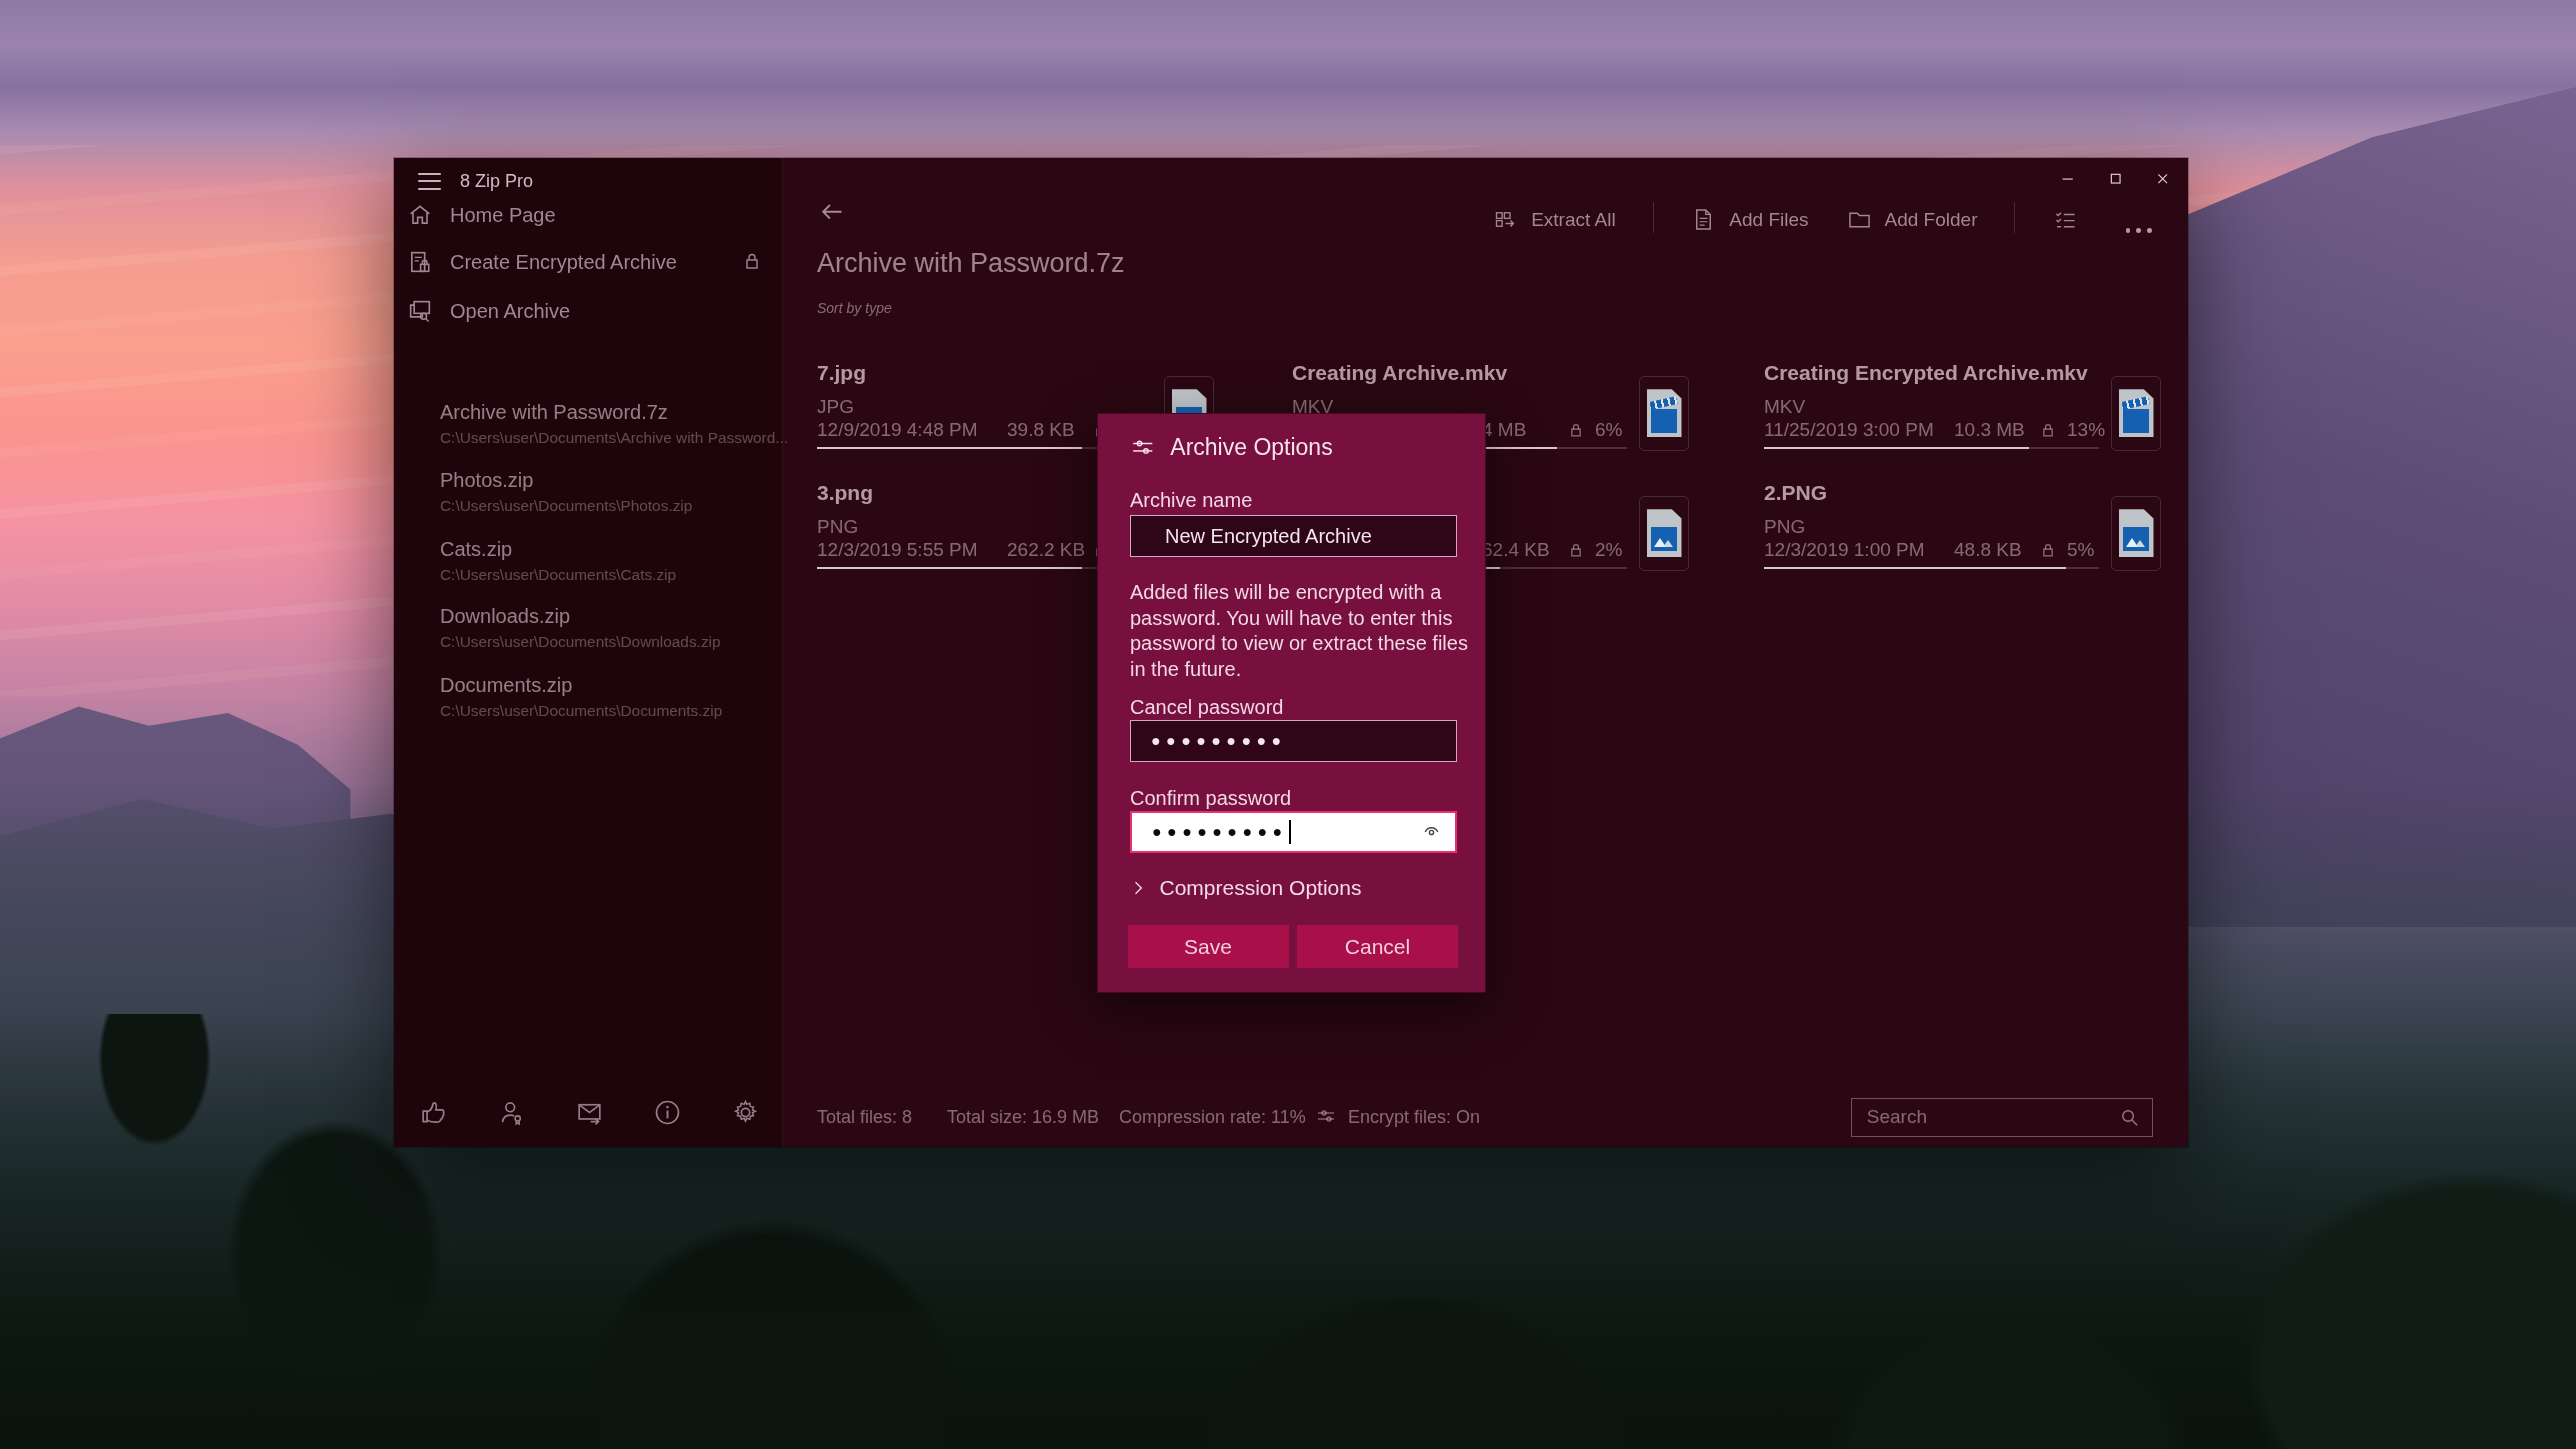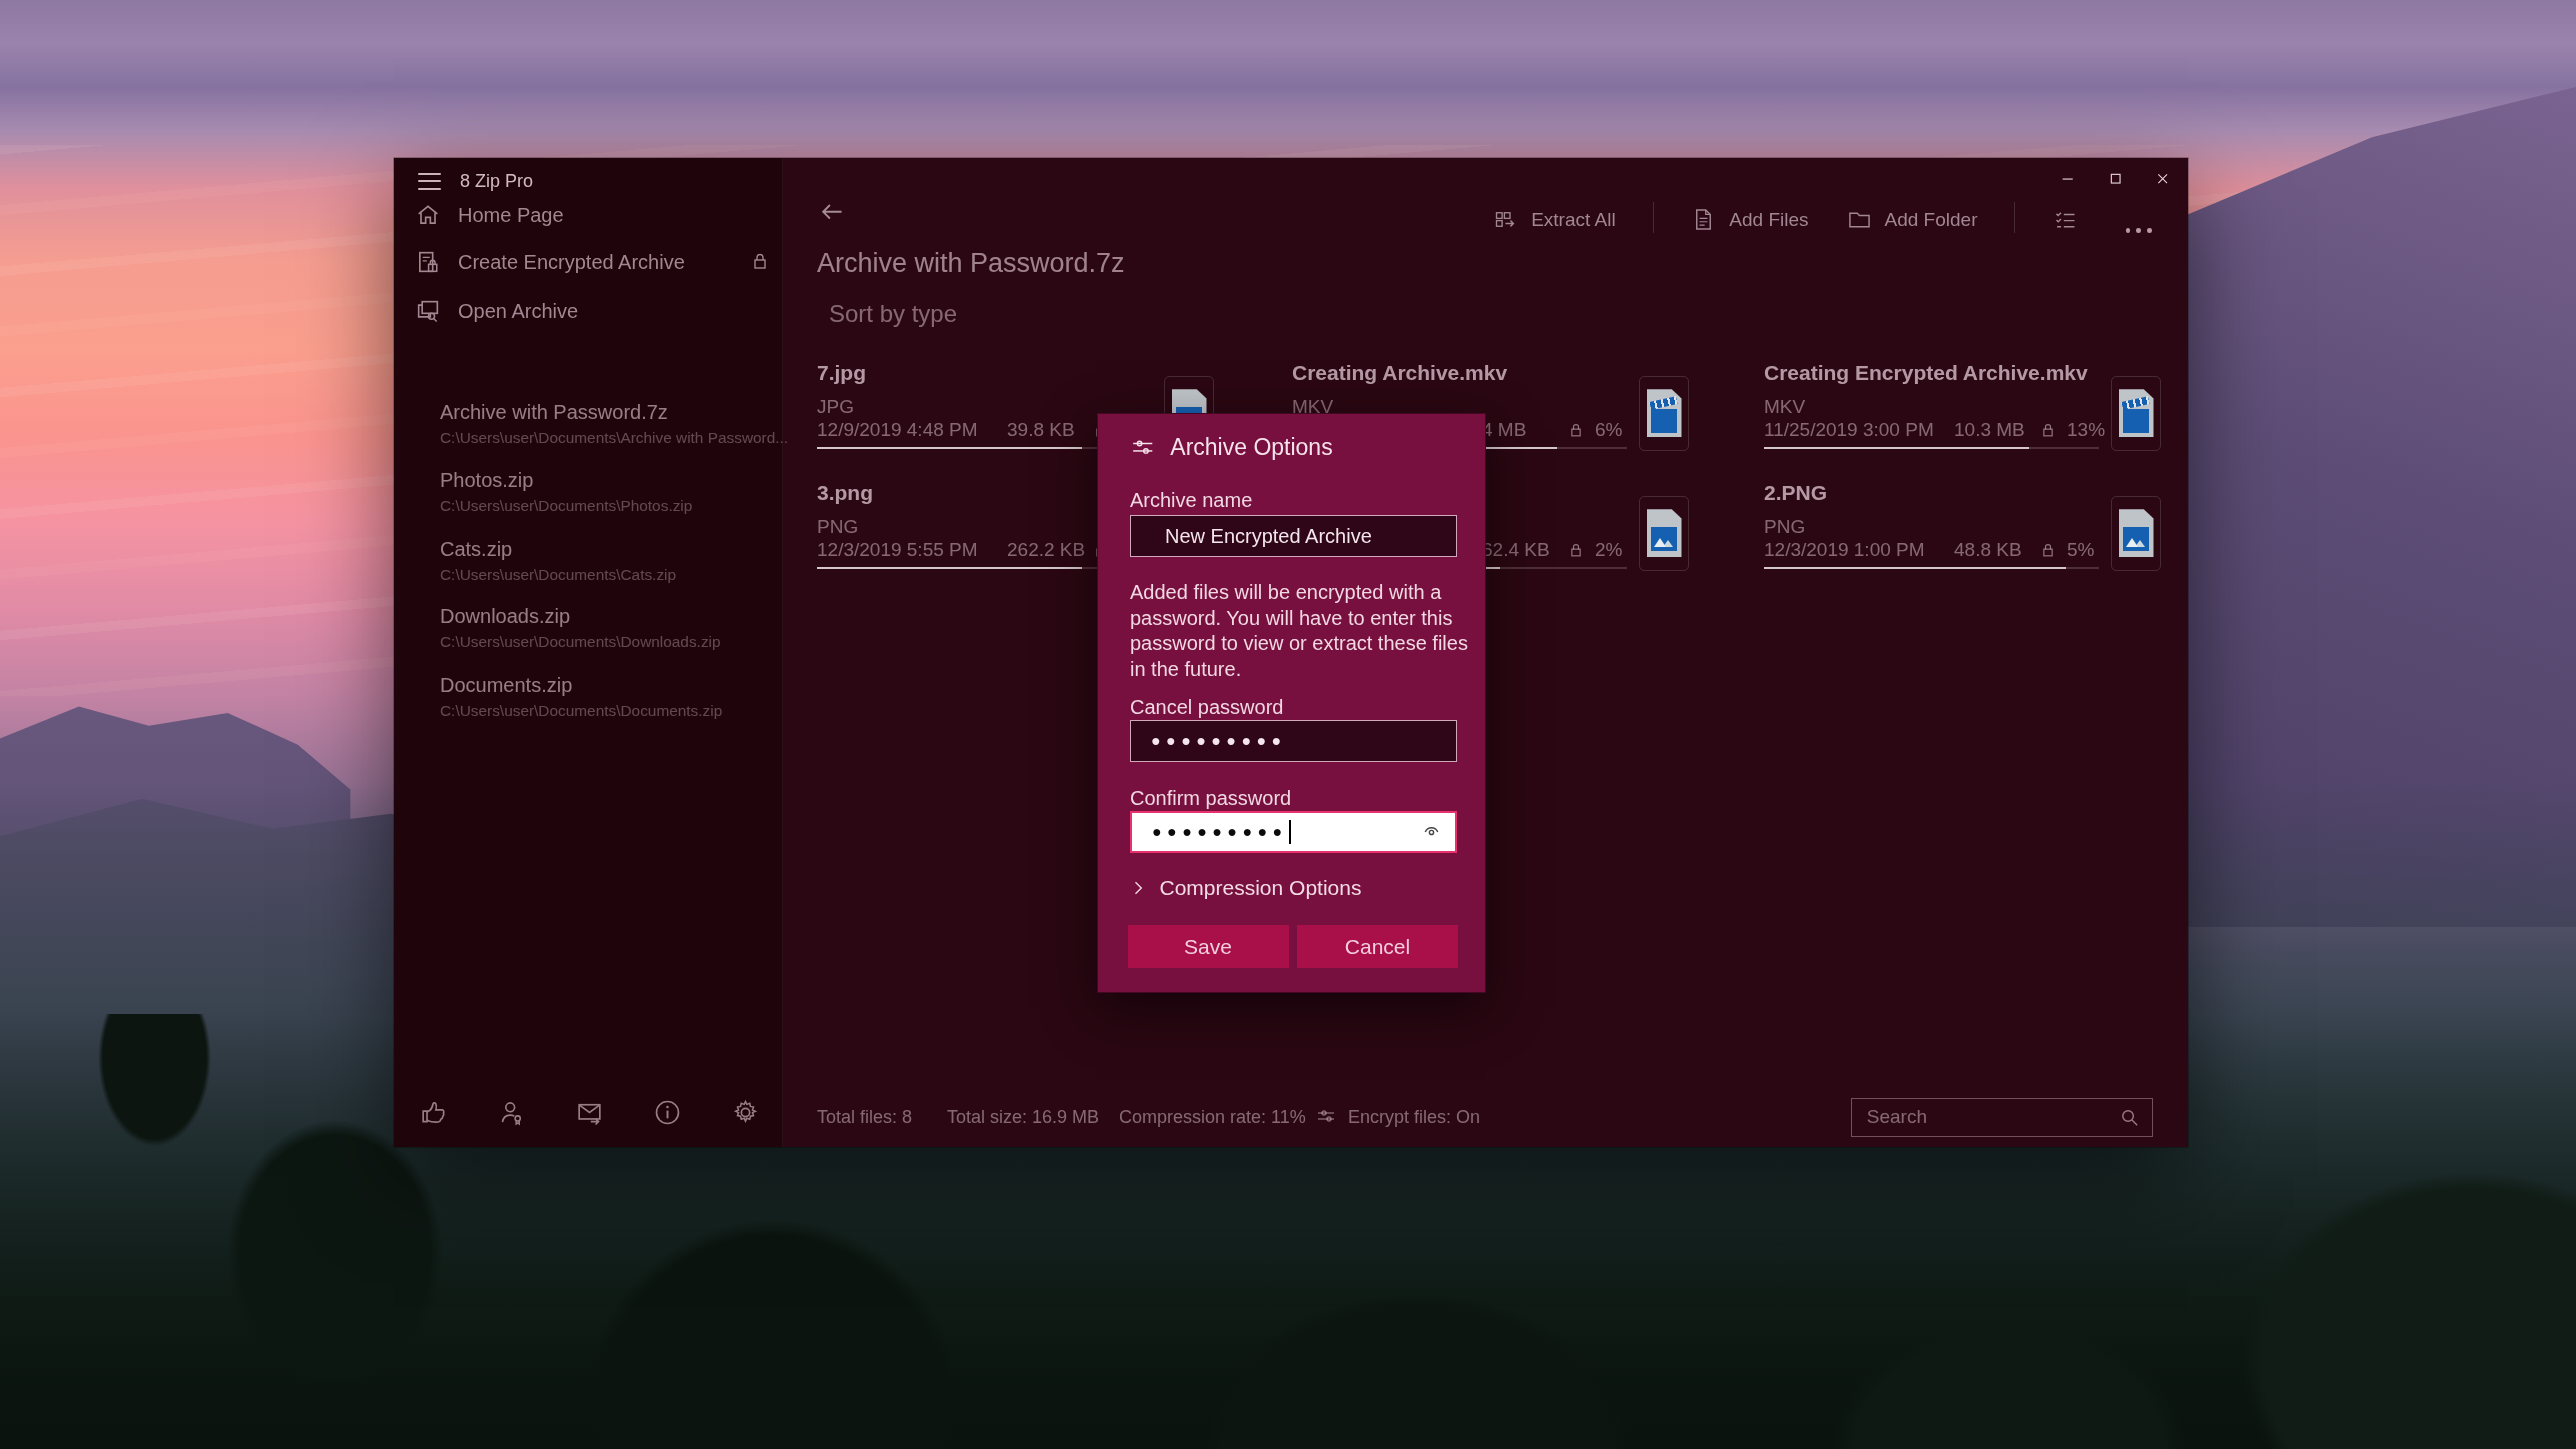--- a/index.html
+++ b/index.html
@@ -46,21 +46,21 @@
 
   .titlebar { position:absolute; left:0; top:0; right:0; height:47px; display:flex; align-items:center; }
   .hamburger { margin-left:24px; width:23px; height:17.4px; display:flex; flex-direction:column; justify-content:space-between; cursor:pointer; }
   .hamburger span { height:2px; background:#cbb3bc; border-radius:1.3px; }
   .app-title { margin-left:19px; font-size:18px; color:rgba(238,218,226,.85); }
   .caption { position:absolute; top:0; right:5.4px; display:flex; gap:8.7px; }
   .cap-btn { width:39px; height:42px; display:flex; align-items:center; justify-content:center; color:#e6d0d8; }
   .cap-btn svg { width:17.4px; height:17.4px; }
 
   
-  .nav-item { position:absolute; left:12px; width:389px; height:42px; display:flex; align-items:center; padding-left:8px; color:#a18791; }
+  .nav-item { position:absolute; left:4px; width:389px; height:42px; display:flex; align-items:center; padding-left:8px; color:#a18791; }
   .nav-item svg { width:28px; height:28px; flex:0 0 auto; }
   .nav-label { margin-left:16px; font-size:20px; }
   .nav-trail { position:absolute; right:23px; top:50%; transform:translateY(-50%); }
   .nav-trail svg { width:24px; height:24px; }
 
   .arch-item { position:absolute; left:0; width:389px; padding-left:46px; color:#9c8089; }
   .arch-name { font-size:20px; color:rgba(226,200,210,.62); }
   .arch-path { font-size:15.4px; margin-top:5.4px; color:rgba(226,200,210,.35); white-space:nowrap; }
 
   .foot-icons { position:absolute; left:24px; bottom:19px; display:flex; gap:47px; }
@@ -71,21 +71,21 @@
   .back-arrow { position:absolute; left:423px; top:39px; width:32px; height:32px; color:#a58b94; }
   .back-arrow svg { width:29.5px; height:29.5px; }
   .actions { position:absolute; top:35px; right:27px; height:40px; display:flex; align-items:flex-end; gap:37px; color:#a18791; font-size:19px; }
   .action { display:flex; align-items:center; gap:12px; }
   .action svg { width:27px; height:27px; }
   .vsep { width:0.7px; height:31px; background:rgba(255,255,255,.14); }
   .dots3 { display:flex; gap:6px; padding:0 9.4px; }
   .dots3 i { width:4.7px; height:4.7px; border-radius:50%; background:#b79aa4; }
 
   .page-title { position:absolute; left:423px; top:90px; font-size:27px; color:rgba(230,206,215,.62); }
-  .sort-row { position:absolute; left:435px; top:142px; font-size:24px; color:rgba(226,200,210,.5); }
+  .sort-row { position:absolute; left:423px; top:142px; font-size:14px; color:rgba(226,200,210,.5);font-style:italic; }
 
   
   .tile { position:absolute; width:443px; height:107px; }
   .t-name { font-size:21px; font-weight:700; color:rgba(234,211,221,.72); white-space:nowrap; }
   .t-type { position:absolute; top:35px; font-size:19px; color:rgba(226,200,210,.5); }
   .t-meta { position:absolute; top:58px; left:0; width:349px; font-size:19px; color:rgba(226,200,210,.5); }
   .t-date { position:absolute; left:0; top:0; white-space:nowrap; }
   .t-size { position:absolute; left:190px; top:0; white-space:nowrap; }
   .t-lock { position:absolute; left:274px; top:1.3px; width:20px; height:20px; color:rgba(226,200,210,.55); }
   .t-lock svg { width:20px; height:20px; }

